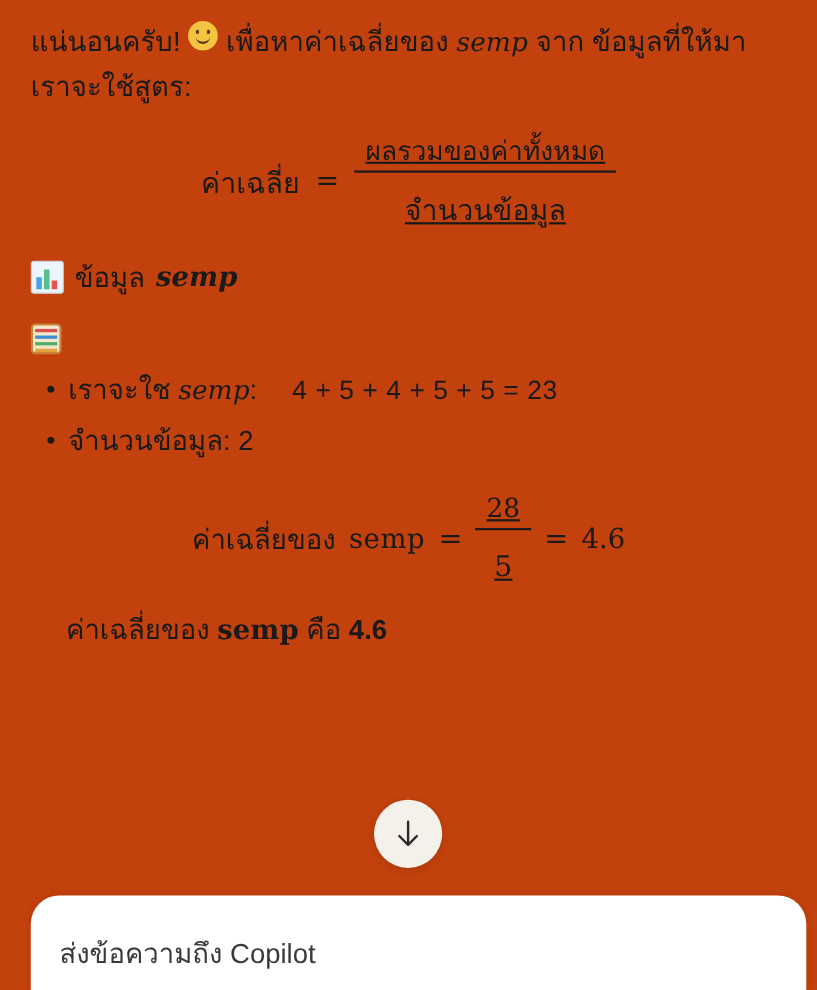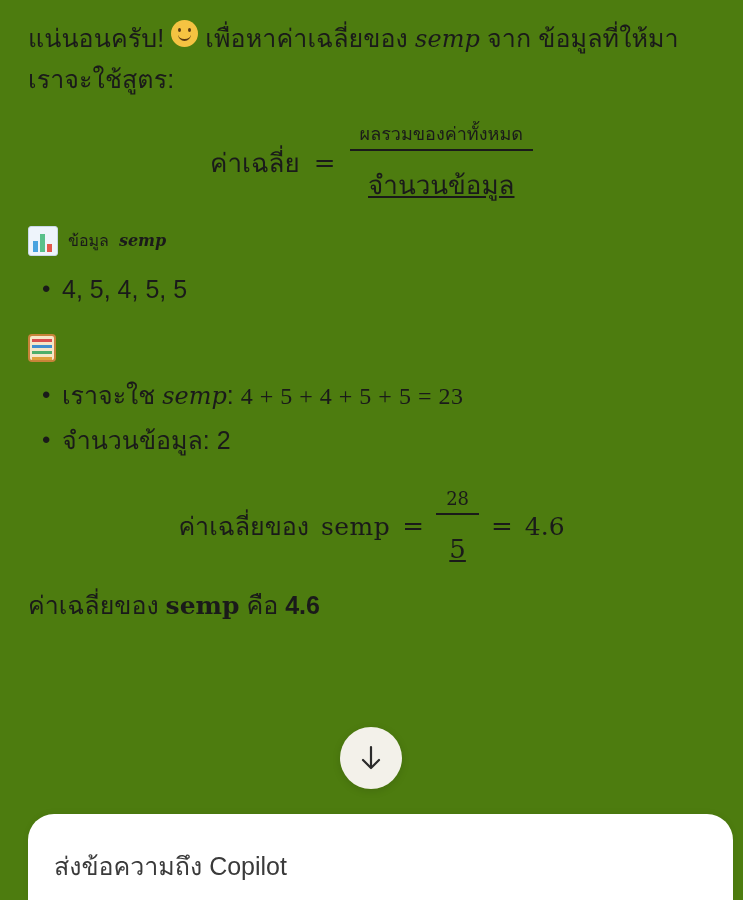--- a/index.html
+++ b/index.html
@@ -13,21 +13,21 @@
     font-family: "Liberation Sans", sans-serif;
     color: #1a1a1a;
     overflow: hidden;
     position: relative;
   }
 
   .page {
     position: relative;
     width: 743px;
     height: 900px;
-    background: #4d7c0f;
+    background: #c2410c;
   }
 
   .content {
     padding: 18px 28px 0 28px;
   }
 
   .para {
     font-size: 25px;
     line-height: 1.62;
     letter-spacing: 0.1px;
@@ -61,41 +61,42 @@
     font-size: 26px;
   }
   .frac {
     display: inline-flex;
     flex-direction: column;
     align-items: center;
     vertical-align: middle;
   }
   .frac .num {
     padding: 0 10px 4px 10px;
-    font-size: 18px;
+    font-size: 24px;
     line-height: 1.1;
+    text-decoration: underline;
   }
   .frac .bar {
     width: 100%;
     height: 2px;
     background: #1a1a1a;
   }
   .frac .den {
     padding: 20px 10px 0 10px;
     font-size: 26px;
     line-height: 1.1;
     text-decoration: underline;
   }
 
   .section-head {
     display: flex;
     align-items: center;
     gap: 10px;
     margin: 22px 0 12px 0;
-    font-size: 16px;
+    font-size: 25px;
   }
   .section-head .label-bolditalic {
     font-family: "DejaVu Serif", serif;
     font-weight: bold;
     font-style: italic;
   }
 
   
   .ico-chart {
     width: 28px; height: 28px;
@@ -193,23 +194,24 @@
     margin: 0 0 2px 0;
   }
   ul.bullets li::before {
     content: "•";
     position: absolute;
     left: -20px;
     top: 0;
     font-size: 24px;
   }
   .math-inline {
-    font-family: Liberation Serif, serif;
+    font-family: Liberation Sans, sans-serif;
     font-size: 24px;
     letter-spacing: 0.5px;
+    margin-left: 25px;
   }
 
   .result-block {
     display: flex;
     justify-content: center;
     align-items: center;
     margin: 26px 0 22px 0;
     gap: 12px;
   }
   .result-lhs { font-size: 25px; }
@@ -219,20 +221,21 @@
     letter-spacing: 0.5px;
   }
   .result-val {
     font-family: "DejaVu Serif", serif;
     font-size: 25px;
   }
 
   .summary-line {
     font-size: 25px;
     margin-top: 6px;
+    margin-left: 32px;
   }
   .summary-line b.semp {
     font-family: "DejaVu Serif", serif;
     font-weight: bold;
   }
 
   
   .scroll-btn {
     position: absolute;
     left: 340px;
@@ -310,25 +313,20 @@
     <div class="section-head">
       <span class="ico-chart">
           <i class="b1"></i>
           <i class="b2"></i>
           <i class="b3"></i>
         </span>
       <span>ข้อมูล</span>
       <span class="label-bolditalic">semp</span>
     </div>
 
-    <ul class="bullets">
-      <li>
-        <span>4, 5, 4, 5, 5</span>
-      </li>
-    </ul>
 
     <div class="section-head">
       <span class="ico-abacus">
           <i class="r1"></i>
           <i class="r2"></i>
           <i class="r3"></i>
           <i class="r4"></i>
         </span>
     </div>
 

